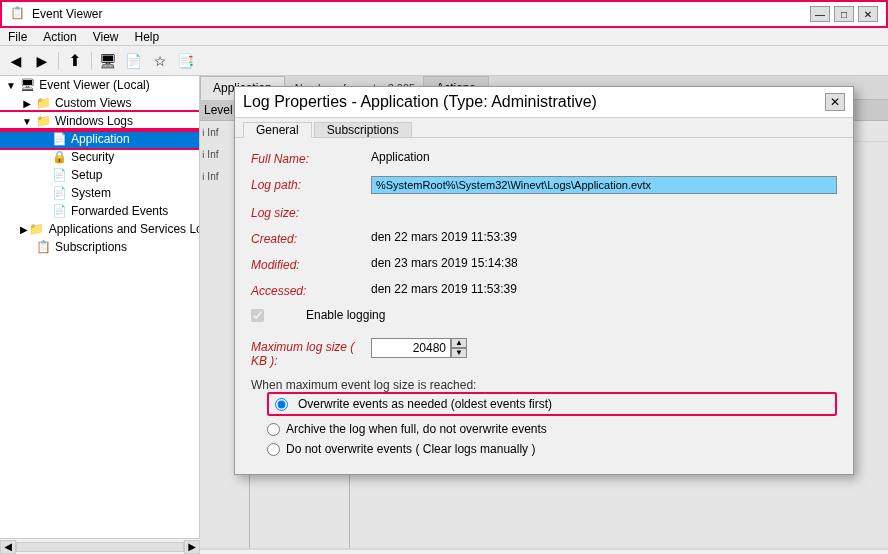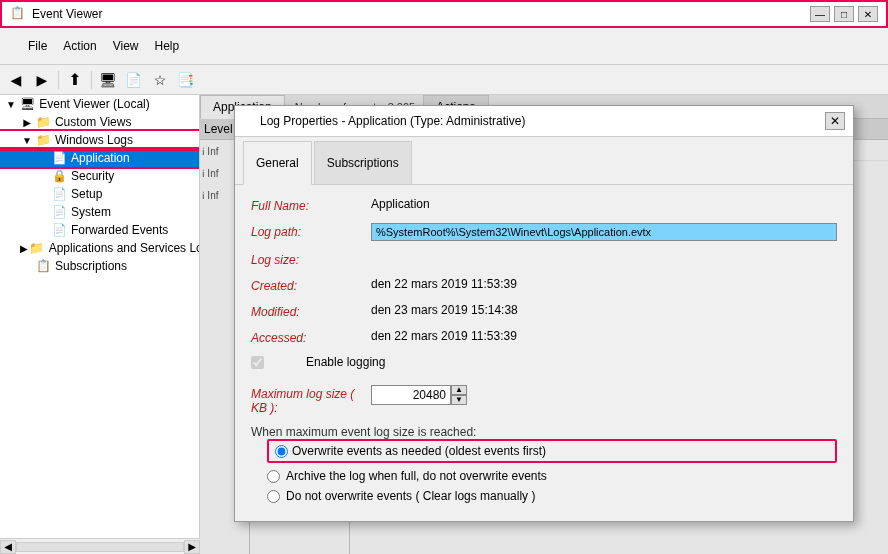--- a/index.html
+++ b/index.html
@@ -6,21 +6,21 @@
     body { font-family: 'Segoe UI', Tahoma, Geneva, Verdana, sans-serif; font-size: 12px; background: #f0f0f0; width: 888px; height: 554px; overflow: hidden; }
 
     
     .title-bar { background: #fff; border: 2px solid #e05; display: flex; align-items: center; padding: 4px 8px; height: 28px; }
     .title-bar-icon { width: 16px; height: 16px; margin-right: 6px; }
     .title-bar-text { font-size: 12px; color: #000; flex: 1; }
     .title-bar-controls { display: flex; gap: 4px; }
     .title-bar-btn { width: 20px; height: 16px; border: 1px solid #999; background: #e0e0e0; font-size: 10px; display: flex; align-items: center; justify-content: center; cursor: pointer; }
 
     
-    .menu-bar { background: #f0f0f0; border-bottom: 1px solid #ccc; display: flex; padding: 2px 20px; height: 37px; align-items: center; }
+    .menu-bar { background: #f0f0f0; border-bottom: 1px solid #ccc; display: flex; padding: 2px 0; height: 18px; align-items: center; }
     .menu-item { padding: 2px 8px; cursor: pointer; font-size: 12px; }
 
     
     .toolbar { background: #f0f0f0; border-bottom: 1px solid #ccc; display: flex; align-items: center; padding: 2px 4px; height: 30px; gap: 2px; }
     .toolbar-btn { width: 24px; height: 22px; border: 1px solid transparent; background: transparent; display: flex; align-items: center; justify-content: center; cursor: pointer; font-size: 14px; }
     .toolbar-sep { width: 1px; height: 18px; background: #ccc; margin: 0 2px; }
 
     
     .main-layout { display: flex; height: calc(554px - 80px); }
 
@@ -44,24 +44,24 @@
     .event-count { padding: 4px 8px; font-size: 11px; color: #333; align-self: center; }
 
     
     .content-area { display: flex; height: calc(100% - 26px); }
     .mid-header { background: #e0e0e0; border-bottom: 1px solid #ccc; padding: 3px 4px; font-size: 12px; }
 
     
     .modal-overlay { position: absolute; top: 0; left: 0; right: 0; bottom: 0; background: rgba(0,0,0,0.1); display: flex; align-items: flex-start; justify-content: center; padding-top: 10px; }
     .modal { background: #f0f0f0; border: 1px solid #999; box-shadow: 4px 4px 10px rgba(0,0,0,0.3); width: 620px; }
     .modal-title-bar { background: #fff; border-bottom: 1px solid #ccc; display: flex; align-items: center; padding: 6px 8px; }
-    .modal-title { flex: 1; font-size: 12px; font-weight: normal; margin-left: 17px; }
+    .modal-title { flex: 1; font-size: 16px; font-weight: normal; }
     .modal-close { width: 20px; height: 18px; border: 1px solid #999; background: #e0e0e0; display: flex; align-items: center; justify-content: center; cursor: pointer; font-size: 12px; }
     .modal-tabs { display: flex; border-bottom: 1px solid #ccc; background: #f0f0f0; padding: 4px 8px 0; }
-    .modal-tab { padding: 14px 12px; border: 1px solid #ccc; border-bottom: none; background: #e0e0e0; cursor: pointer; font-size: 12px; margin-right: 2px; }
+    .modal-tab { padding: 0 12px; border: 1px solid #ccc; border-bottom: none; background: #e0e0e0; cursor: pointer; font-size: 12px; margin-right: 2px; }
     .modal-tab.active { background: #f0f0f0; border-bottom: 1px solid #f0f0f0; margin-bottom: -1px; }
     .modal-body { padding: 12px 16px; background: #f0f0f0; }
     .field-row { display: flex; align-items: flex-start; margin-bottom: 10px; }
     .field-label { width: 120px; font-size: 12px; color: #b91c1c; padding-top: 2px; font-style: italic; }
     .field-value { flex: 1; font-size: 12px; color: #000; }
     .field-input { flex: 1; border: 1px solid #888; background: #7dd3fc; padding: 2px 4px; font-size: 12px; }
     .field-input-with-spin { display: flex; }
     .spin-input { width: 80px; border: 1px solid #888; background: #fff; padding: 2px 4px; font-size: 12px; text-align: right; }
     .spin-btn { display: flex; flex-direction: column; }
     .spin-up, .spin-down { width: 16px; height: 10px; border: 1px solid #888; background: #e0e0e0; display: flex; align-items: center; justify-content: center; cursor: pointer; font-size: 8px; line-height: 1; }
@@ -264,21 +264,21 @@
                 <div class="spin-up">▲</div>
                 <div class="spin-down">▼</div>
               </div>
             </div>
           </div>
 
           <div style="margin-bottom:6px;">
             <span class="section-label">When maximum event log size is reached:</span>
             <div class="radio-group">
 
-              <div class="radio-selected" style="border:2px solid #e05; border-radius:2px; padding:3px 6px; display:inline-flex; align-items:center; gap:4px;">
+              <div class="radio-selected" style="border:2px solid #e05; border-radius:2px; padding:3px 6px; display:inline-flex; align-items:center; gap:10px;">
                 <input type="radio" name="log-action" checked="" style="">
                 <span>Overwrite events as needed (oldest events first)</span>
               </div>
               <div class="radio-row">
                 <input type="radio" name="log-action" style="">
                 <span>Archive the log when full, do not overwrite events</span>
               </div>
               <div class="radio-row">
                 <input type="radio" name="log-action" style="">
                 <span>Do not overwrite events ( Clear logs manually )</span>

